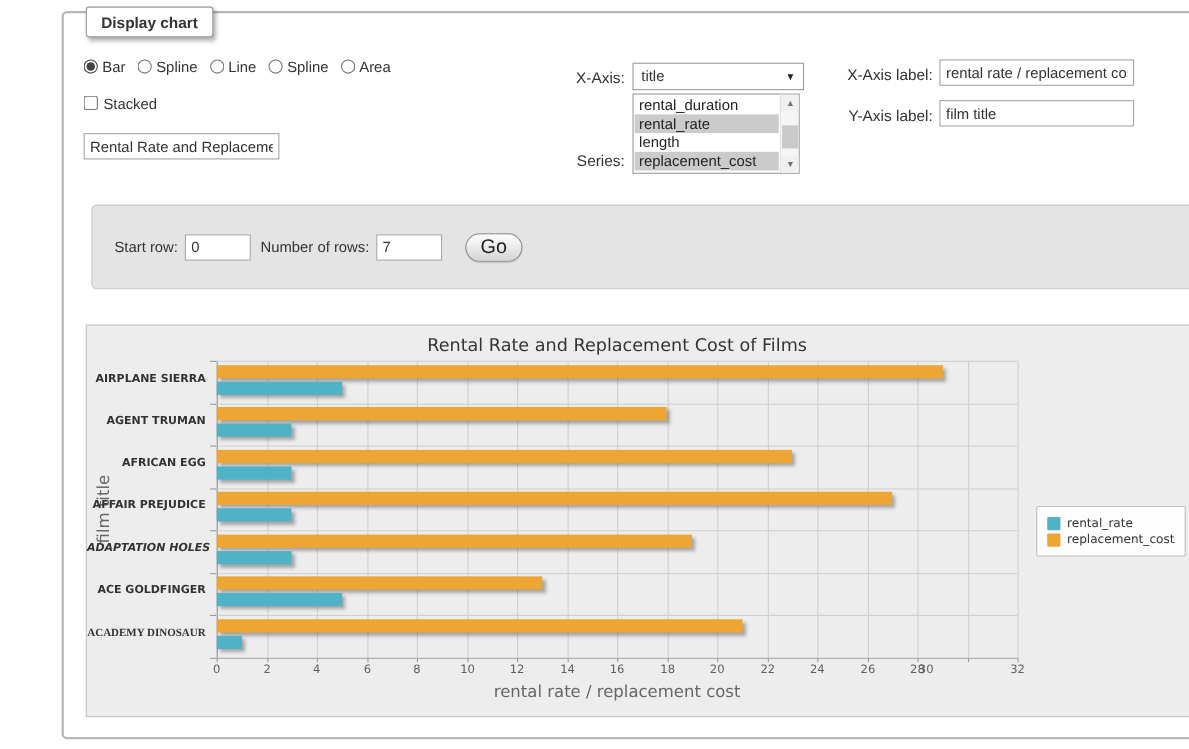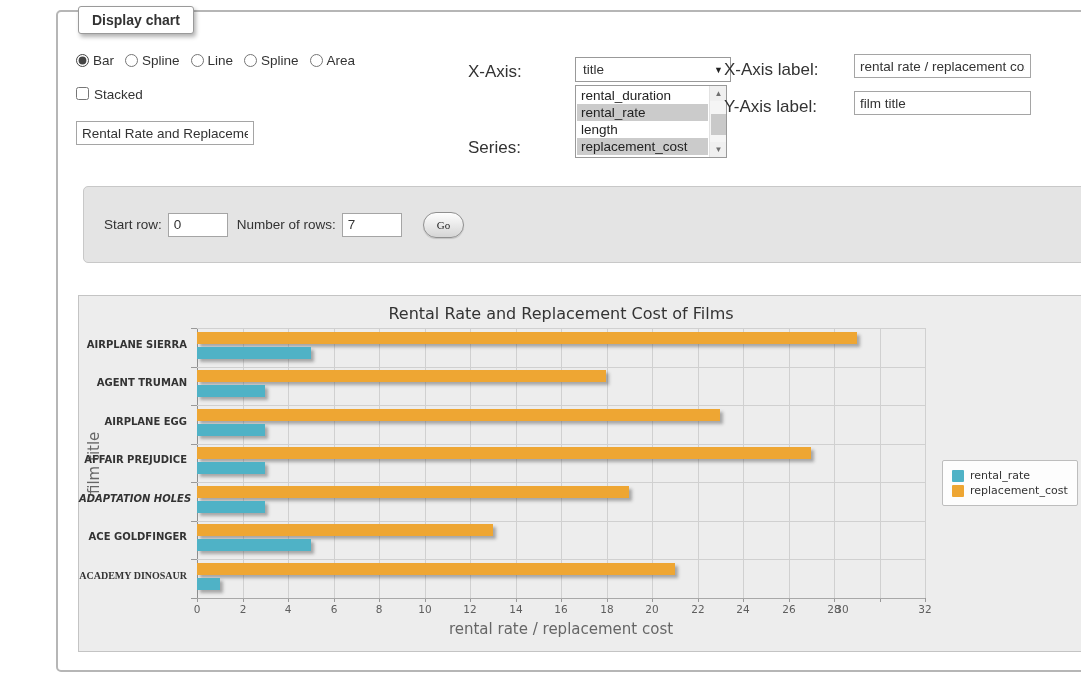--- a/index.html
+++ b/index.html
@@ -19,21 +19,21 @@
   .radio-group { position:absolute; left:28px; top:53px; display:flex; align-items:flex-end; z-index:2; }
   .radio-item { display:inline-flex; align-items:center; margin-right:11px; font-size:13.5px; color:#333; cursor:default; }
   .radio-item input { width:13px; height:13px; margin-right:4px; accent-color:#444; }
   .stacked-row { position:absolute; left:28px; top:87px; display:inline-flex; align-items:flex-start; font-size:13.5px; z-index:2; }
   .stacked-row input { width:13px; height:13px; margin-right:5px; accent-color:#444; }
 
   input[type=text] { border:1px solid #a5a5a5; font-family:"Liberation Sans",sans-serif;
                      font-size:13.5px; color:#333; padding:2px 5px; background:#fff; }
   .title-input { position:absolute; left:28px; top:121px; width:178px; height:24px; z-index:2; }
 
-  .lbl { position:absolute; font-size:17px; color:#333; z-index:2; }
+  .lbl { position:absolute; font-size:14px; color:#333; text-align:right; z-index:2; }
   .xaxis-lbl  { left:420px; top:62px;  width:100px; }
   .series-lbl { left:420px; top:138px; width:100px; }
   .xlab-lbl   { left:676px; top:60px;  width:124px; }
   .ylab-lbl   { left:676px; top:97px;  width:124px; }
 
   .select { position:absolute; left:527px; top:57px; width:156px; height:25px; background:#fff;
             border:1px solid #999; font-size:13.5px; display:flex; align-items:center;
             padding:0 7px; z-index:2; }
   .select .val { flex:1; }
   .select .arrow { font-size:9px; color:#222; }
@@ -53,22 +53,22 @@
   .ylab-input { position:absolute; left:806px; top:91px; width:177px; height:24px; z-index:2; }
 
   
   .row-panel { position:absolute; left:35px; top:186px; width:1013px; height:77px;
                background:#e4e4e4; border:1px solid #c8c8c8; border-radius:5px;
                display:flex; align-items:center; padding-left:20px; z-index:2; }
   .lbl2 { font-size:13.5px; color:#333; }
   .small-input { width:60px; height:24px; margin-left:6px; }
   .gap1 { width:9px; } .gap2 { width:21px; }
   .go-btn { height:26px; padding:0 13px; border:1px solid #909090; border-radius:13px;
-            background:linear-gradient(#fefefe,#d5d5d5); font-family:Liberation Serif, serif;
-            font-size:11px; color:#222; box-shadow:0 1px 1px rgba(0,0,0,0.15);text-align:right; }
+            background:linear-gradient(#fefefe,#d5d5d5); font-family:Liberation Sans, sans-serif;
+            font-size:18px; color:#222; box-shadow:0 1px 1px rgba(0,0,0,0.15);text-align:right; }
 
   
   .chart-panel { position:absolute; left:30px; top:295px; width:1018px; height:357px;
                  background:#ededed; border:1px solid #c4c4c4; z-index:2;
                  font-family:"DejaVu Sans", sans-serif; }
   .chart-title { position:absolute; left:118px; top:8px; width:728px; text-align:center;
                  font-size:16px; color:#333; }
   .y-title { position:absolute; left:6px; top:32px; height:270px; width:18px;
              writing-mode:vertical-rl; transform:rotate(180deg); text-align:center;
              font-size:15px; color:#666; }
@@ -212,21 +212,21 @@
         <div class="bar" style="top: 158px; width: 432px; background: rgb(238, 166, 51);"></div>
         <div class="bar" style="top: 173px; width: 68px; background: rgb(79, 178, 198);"></div>
         <div class="bar" style="top: 196px; width: 296px; background: rgb(238, 166, 51);"></div>
         <div class="bar" style="top: 211px; width: 114px; background: rgb(79, 178, 198);"></div>
         <div class="bar" style="top: 235px; width: 478px; background: rgb(238, 166, 51);"></div>
         <div class="bar" style="top: 250px; width: 23px; background: rgb(79, 178, 198);"></div>
       </div>
     <div>
         <div class="cat" style="top: 43px;">AIRPLANE SIERRA</div>
         <div class="cat" style="top: 81px;">AGENT TRUMAN</div>
-        <div class="cat" style="top: 120px;">AIRPLANE EGG</div>
+        <div class="cat" style="top: 120px;">AFRICAN EGG</div>
         <div class="cat" style="top: 158px;">AFFAIR PREJUDICE</div>
         <div class="cat" style="top: 197px; font-style: italic;">ADAPTATION HOLES</div>
         <div class="cat" style="top: 235px;">ACE GOLDFINGER</div>
         <div class="cat" style="top: 274px; font-family: Liberation Serif, serif;">ACADEMY DINOSAUR</div>
       </div>
     <div>
         <div class="xticklbl" style="left: 98px;">0</div>
         <div class="xticklbl" style="left: 144px;">2</div>
         <div class="xticklbl" style="left: 189px;">4</div>
         <div class="xticklbl" style="left: 235px;">6</div>

